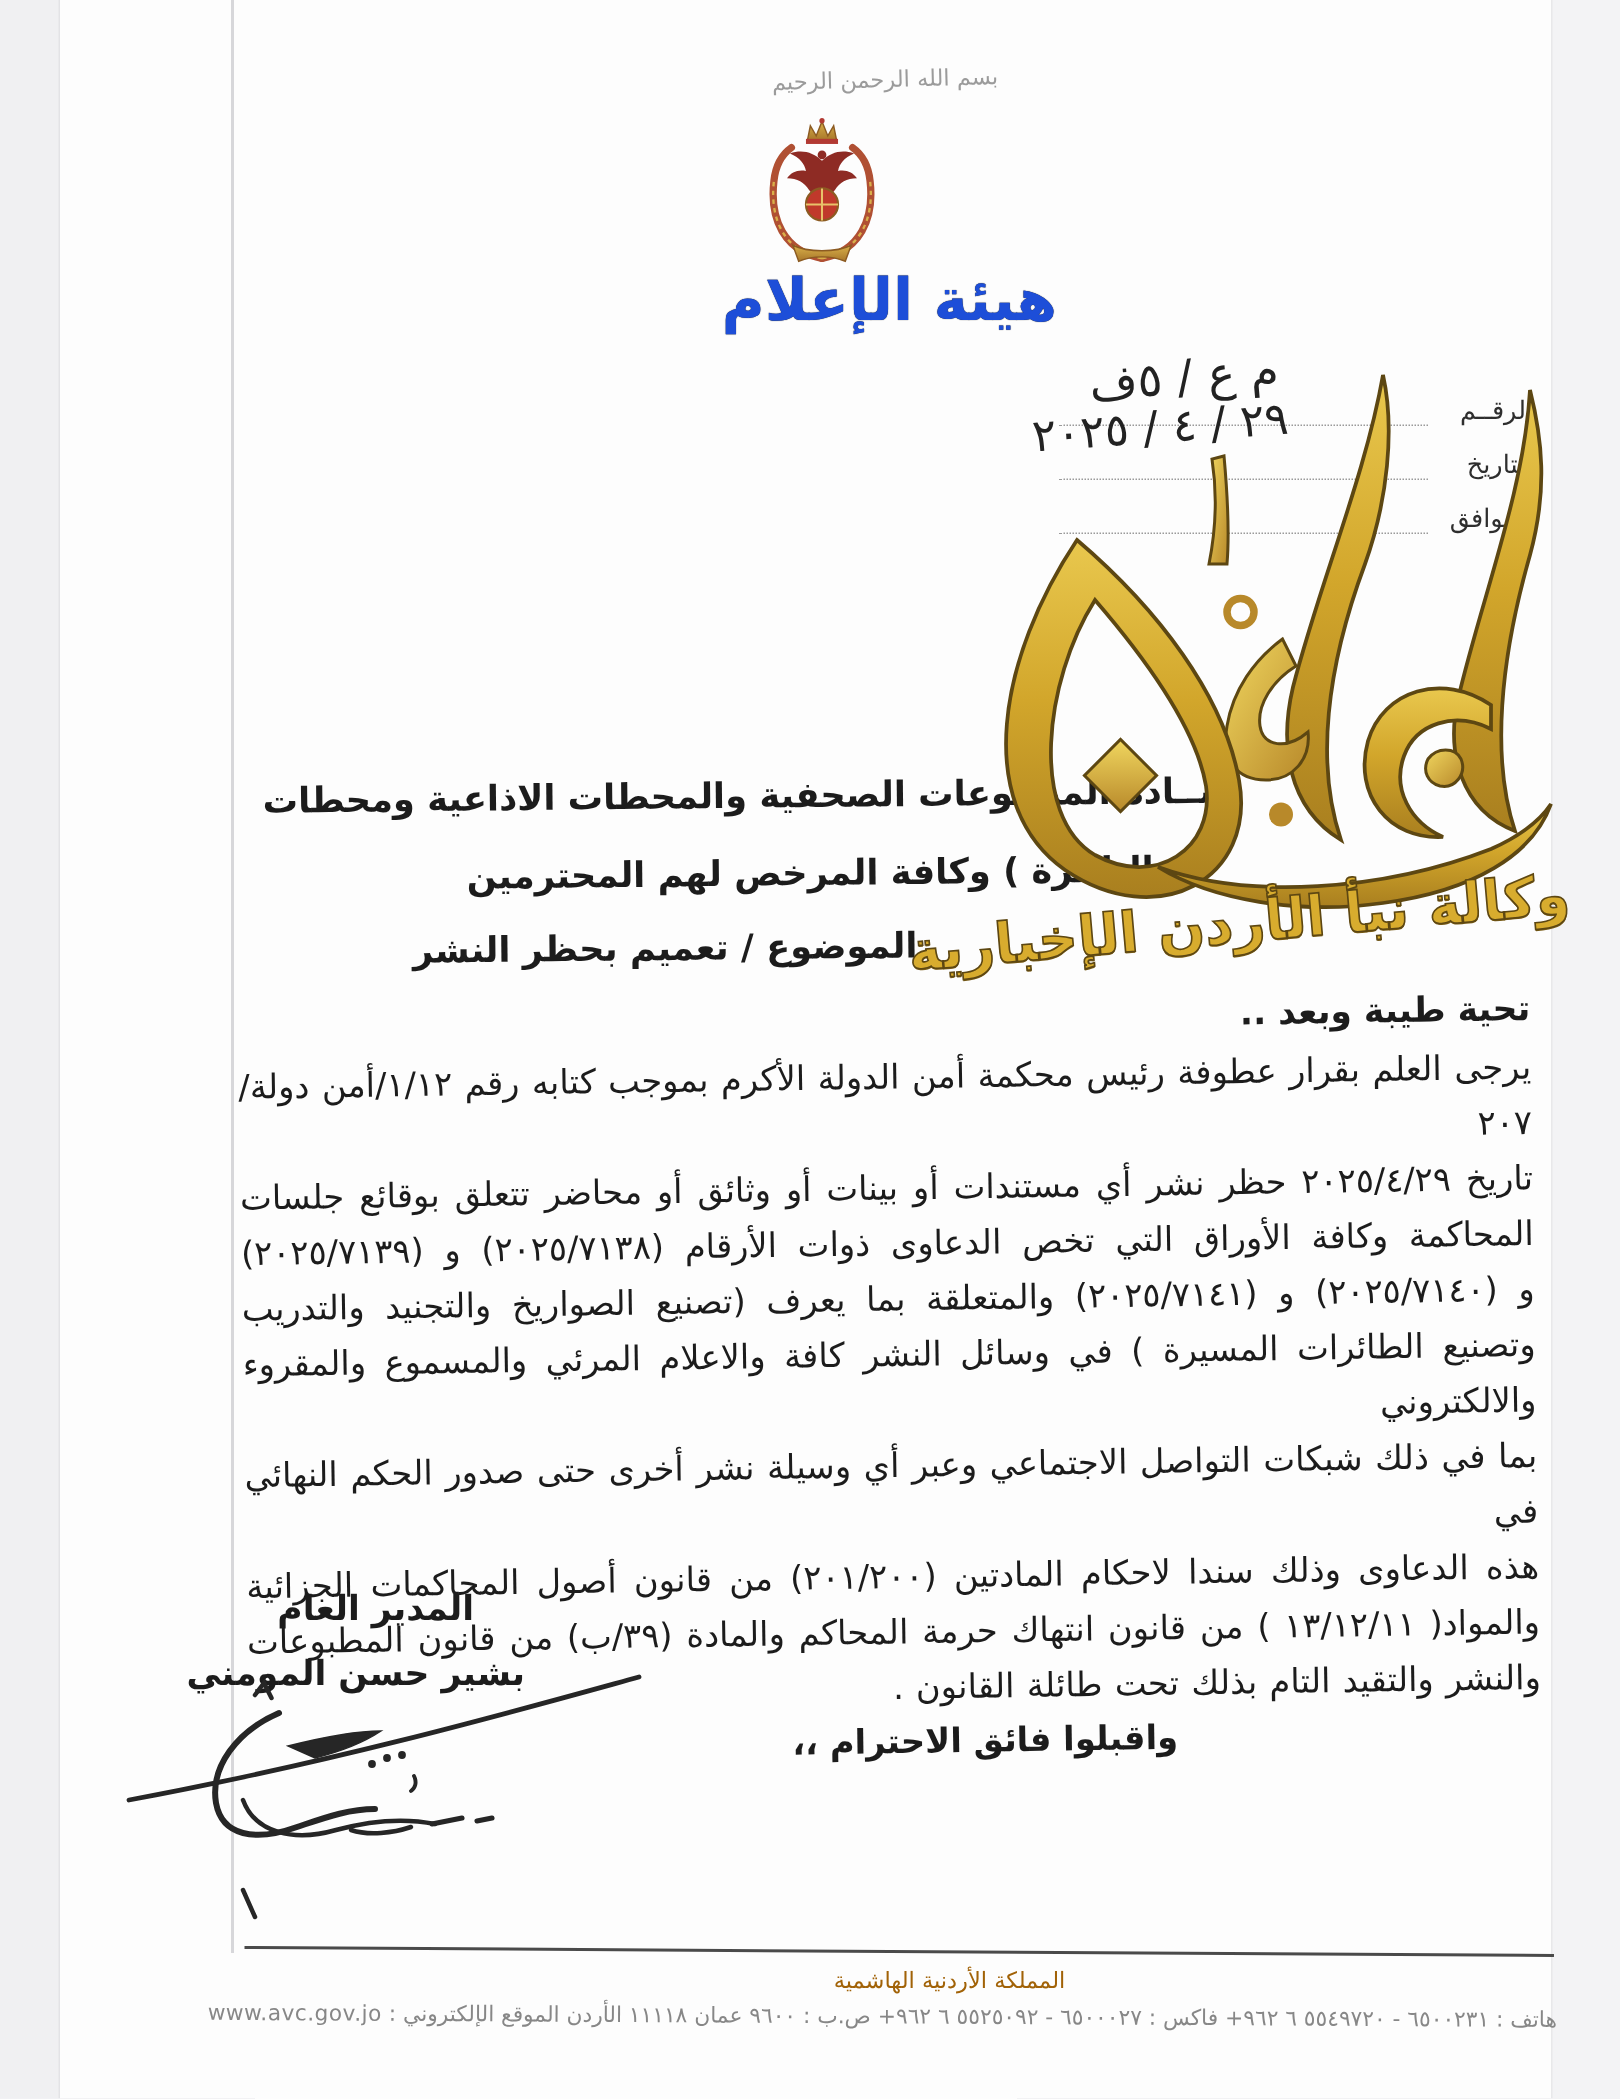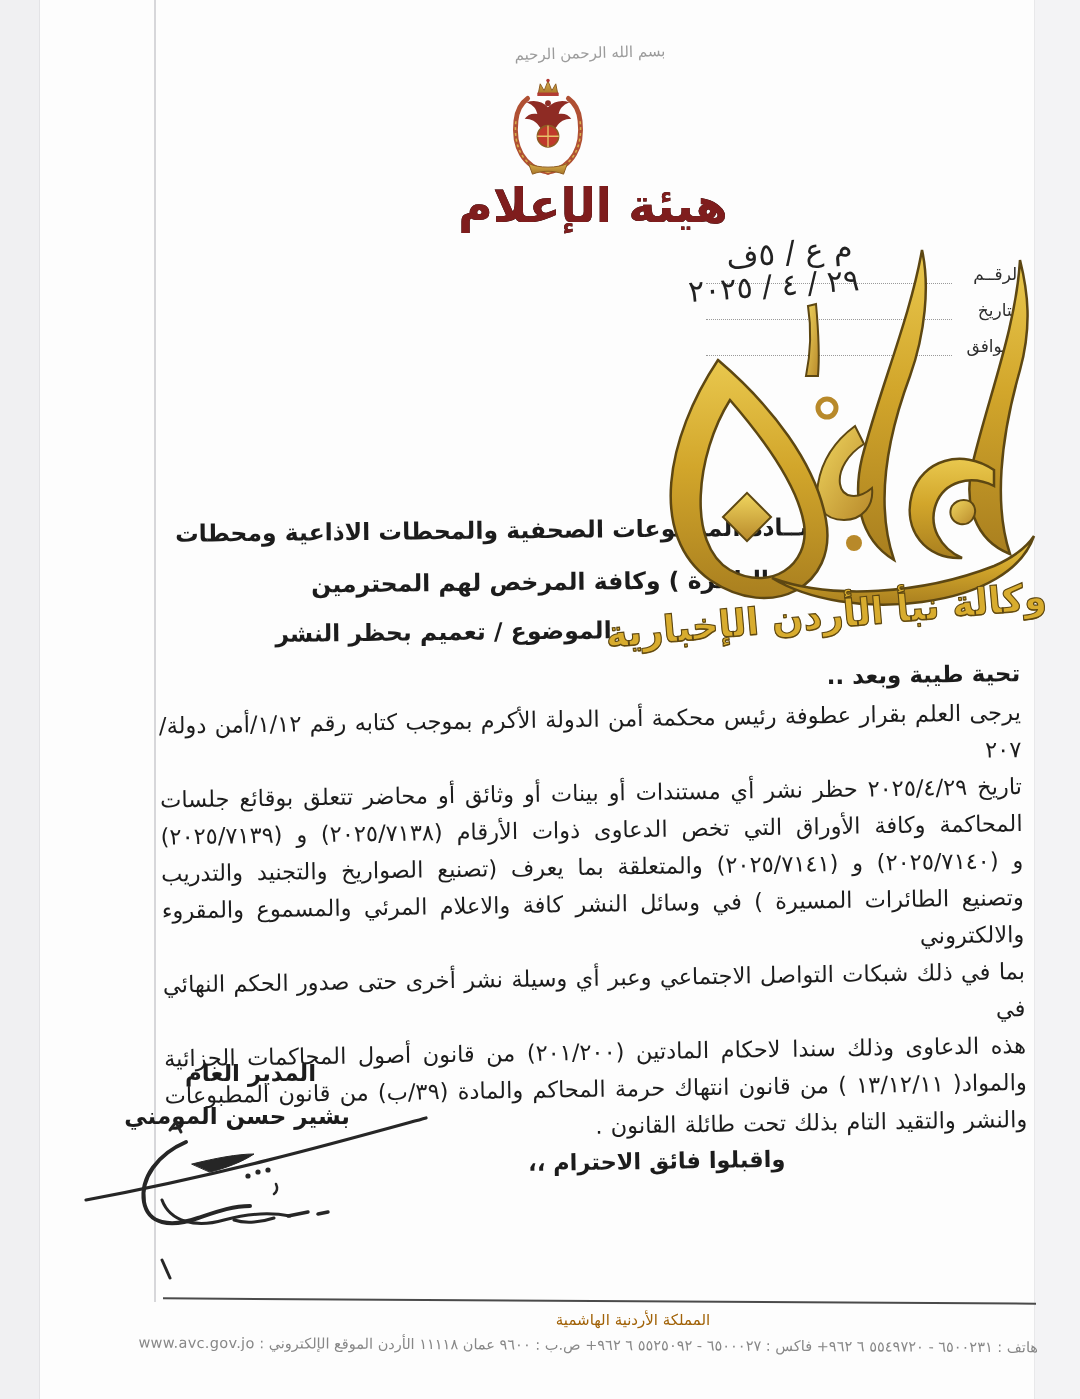--- a/index.html
+++ b/index.html
@@ -11,21 +11,21 @@
   }
   .scan-band-left{position:absolute;left:0;top:0;width:40px;height:1399px;background:#f0f0f2;border-right:1px solid #e3e3e6;}
   .scan-band-right{position:absolute;right:0;top:0;width:46px;height:1399px;background:#f3f3f5;border-left:1px solid #e8e8ea;}
   .fold-line{position:absolute;left:154px;top:0;width:2px;height:1302px;background:#cncnc;background:#c9c9cd;opacity:.75;}
 
   
   .bismillah{position:absolute;left:470px;top:44px;width:240px;text-align:center;
     color:#9b9b9b;font-size:15px;letter-spacing:1px;transform:rotate(-1.5deg);direction:rtl;}
   .coa{position:absolute;left:498px;top:78px;width:100px;height:102px;}
   .org-name{position:absolute;left:448px;top:178px;width:290px;text-align:center;
-    font-size:47px;font-weight:bold;color:#7f1d1d;direction:rtl;letter-spacing:-1px;
+    font-size:39px;font-weight:bold;color:#1d4ed8;direction:rtl;letter-spacing:-1px;
     text-shadow:0 0 .6px #000;}
 
   
   .fields{position:absolute;right:58px;top:248px;width:320px;direction:rtl;}
   .field-row{display:flex;align-items:flex-end;height:36px;}
   .field-label{font-size:17px;color:#2e2e2e;white-space:nowrap;width:64px;}
   .field-leader{flex:1;border-bottom:1px dotted #9a9a9a;height:22px;margin-right:6px;margin-left:4px;}
   .hand{position:absolute;direction:rtl;color:#222;font-size:31px;white-space:nowrap;
     font-weight:500;}
   .hand-number{left:726px;top:234px;transform:rotate(-5deg);letter-spacing:6px;}

